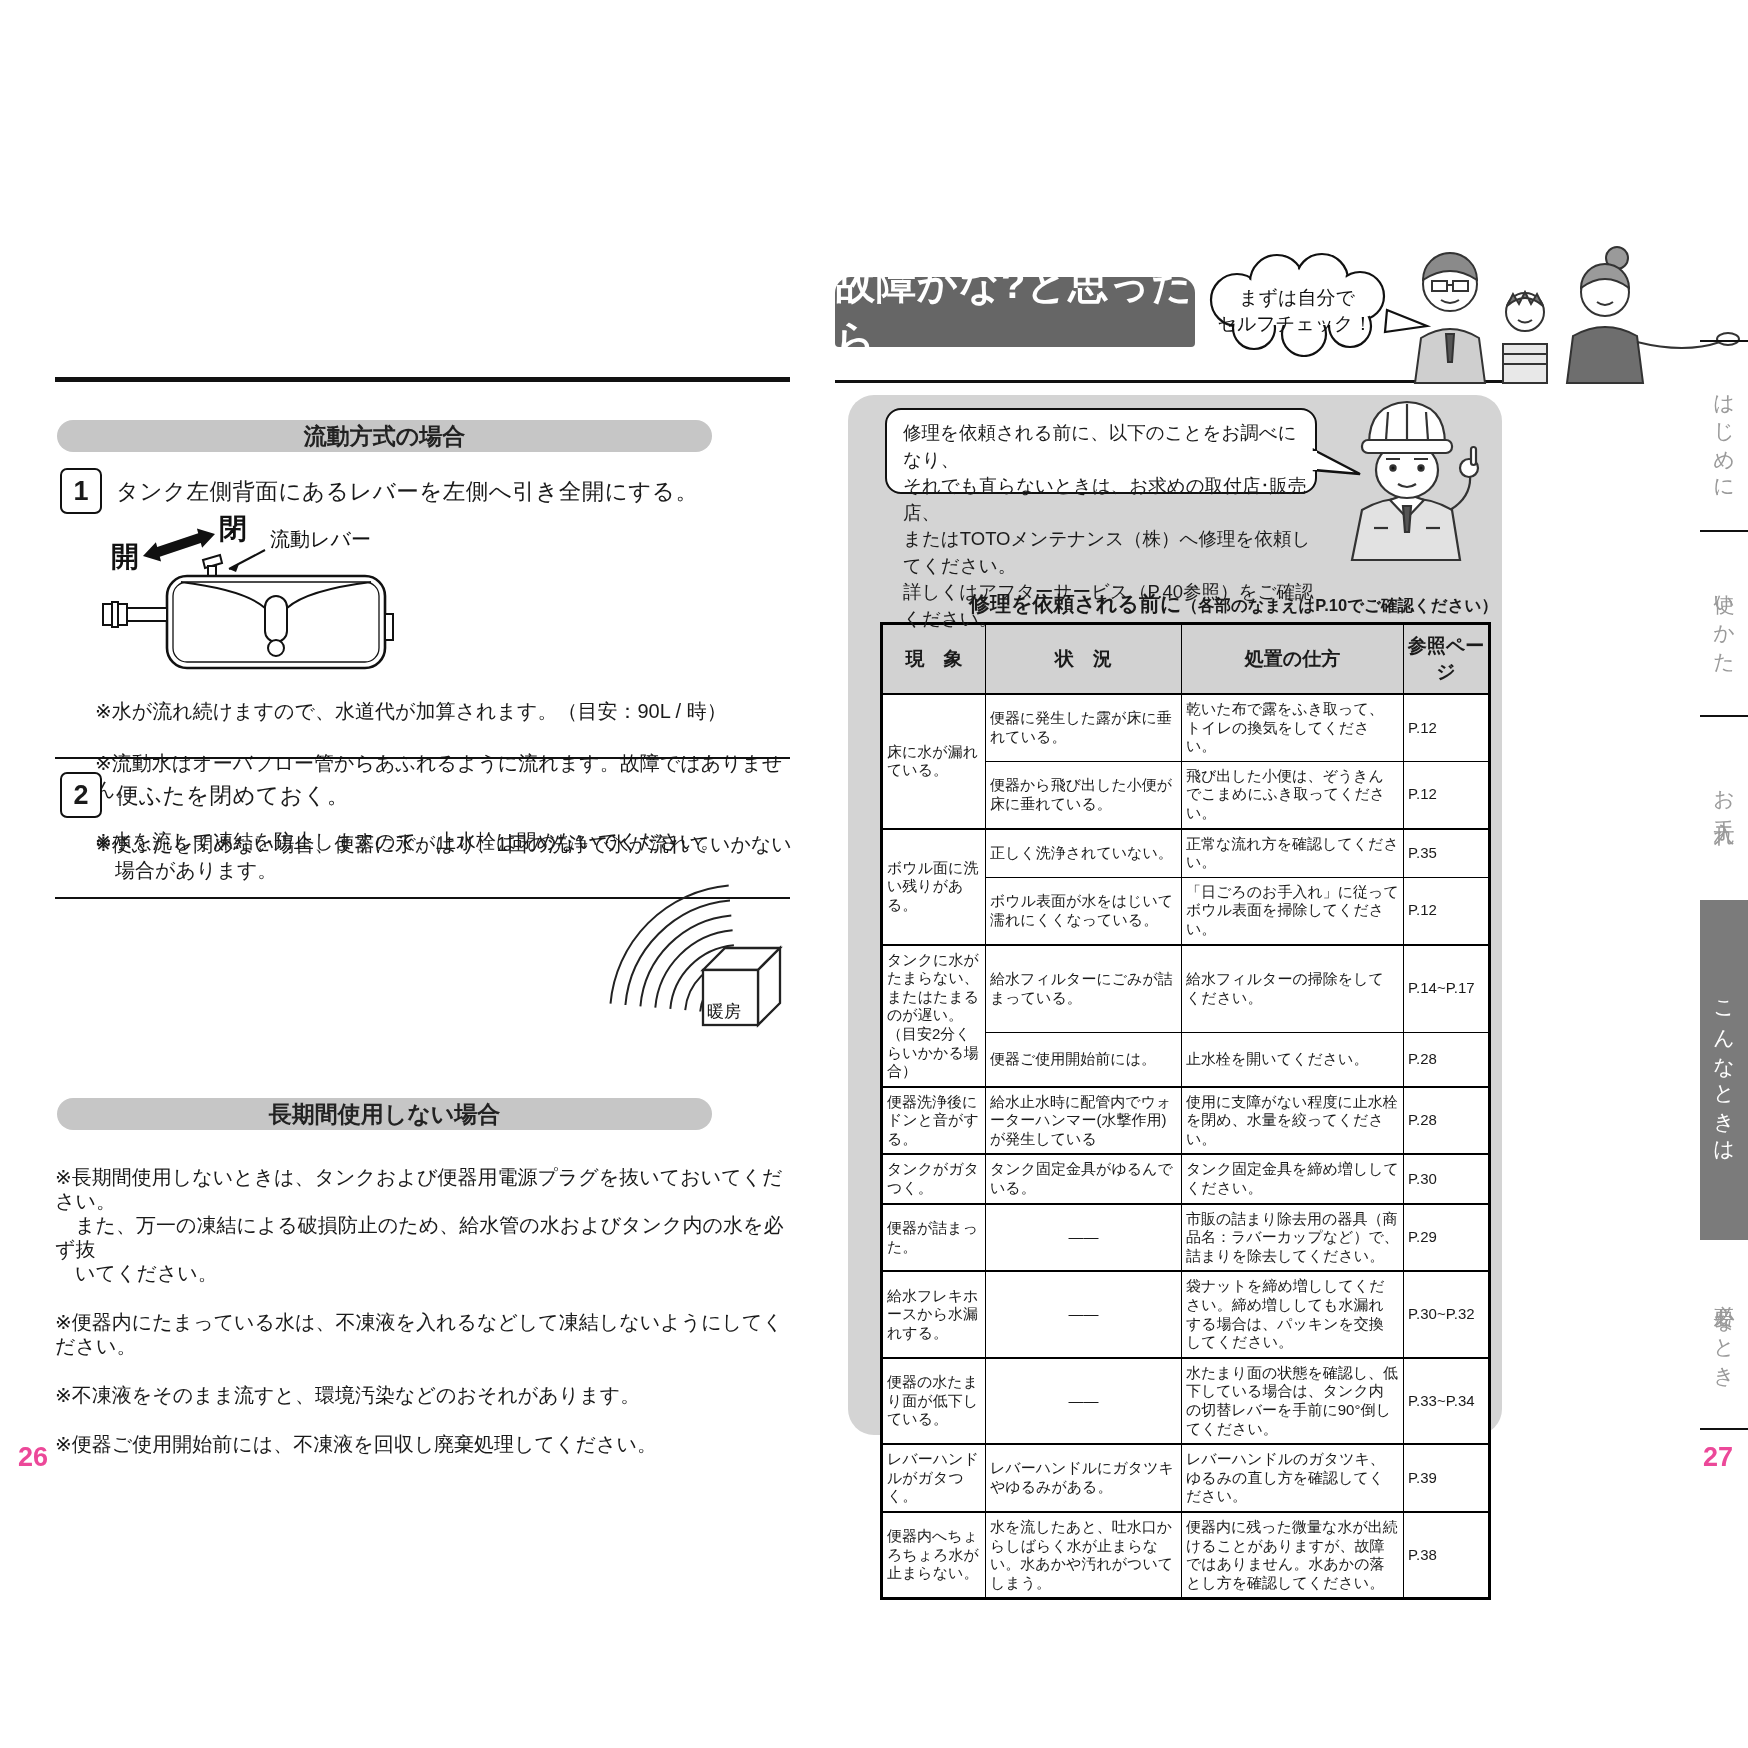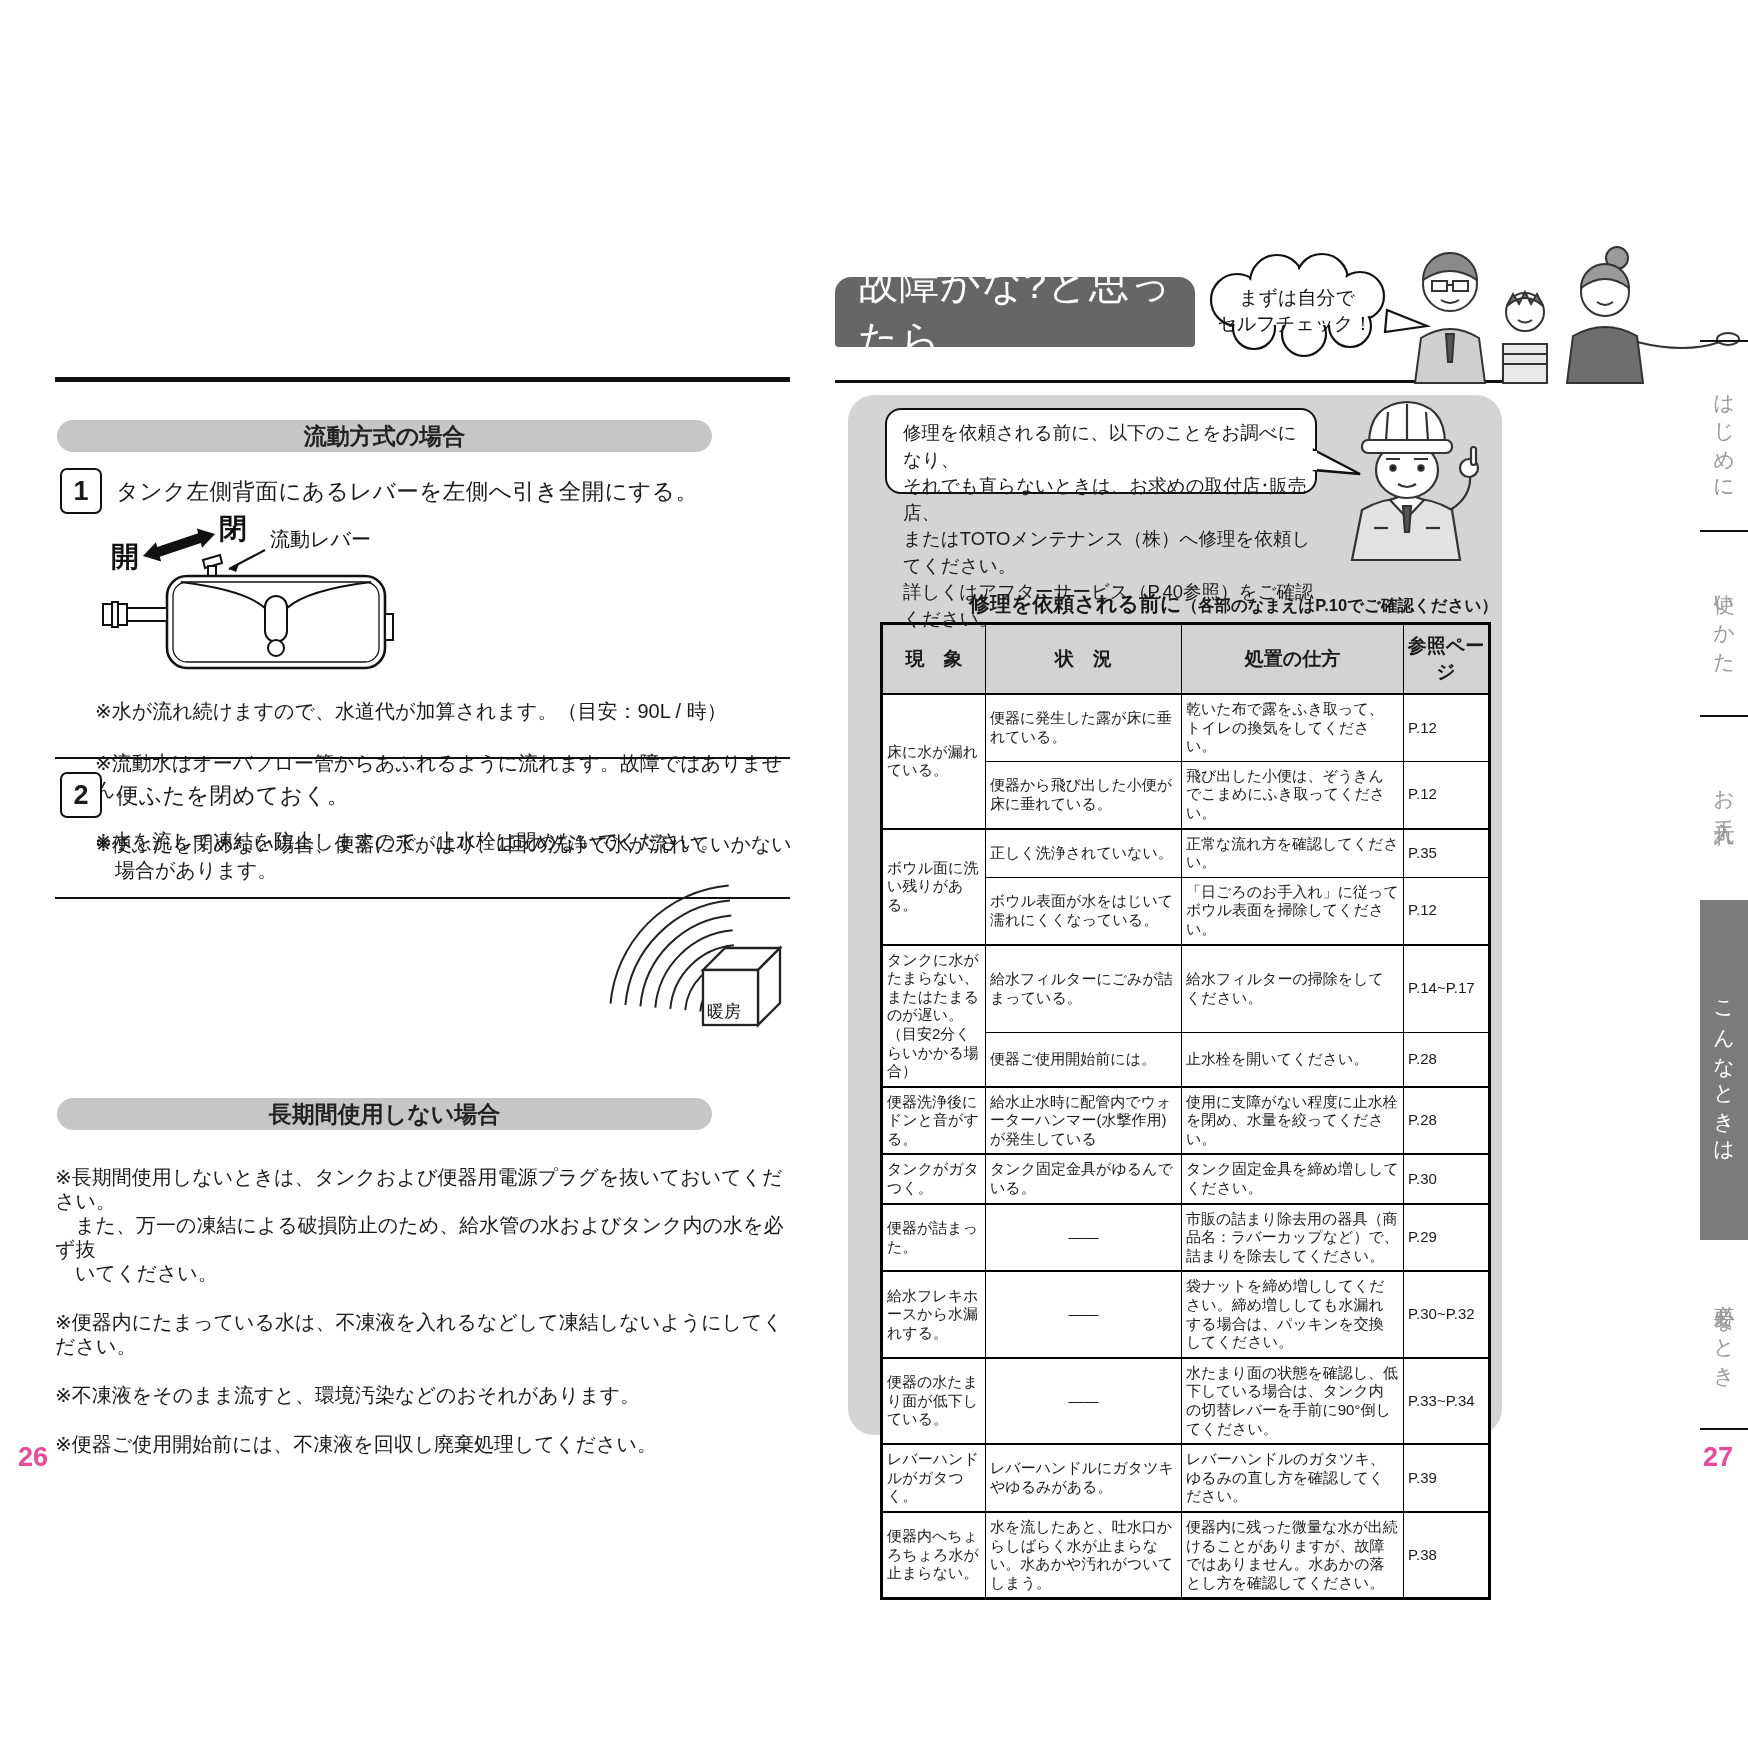--- a/index.html
+++ b/index.html
@@ -24,21 +24,21 @@
   .freeze .l1{font-size:20px;}
   .freeze .l2{font-size:26px;margin:6px 0 8px 8px;letter-spacing:1px;}
   .freeze .l3{font-size:20px;line-height:26px;white-space:pre-line;}
   .long-notes{left:55px;top:1141px;width:740px;font-size:20px;line-height:24px;white-space:pre-line;}
   .long-notes div{margin-bottom:1px;}
   .pagenum{font-size:27px;font-weight:bold;color:#ec4899;}
   .pn-left{left:18px;top:1442px;} .pn-right{left:1703px;top:1442px;text-align:right;}
   
   .title-bar{left:835px;top:277px;width:360px;height:70px;background:#666;border-radius:16px 16px 4px 4px;
              display:flex;align-items:center;justify-content:center;}
-  .title-bar span{color:#fff;font-size:40px;font-weight:normal;letter-spacing:1px;padding-left:23px;}
+  .title-bar span{color:#fff;font-size:40px;font-weight:bold;letter-spacing:1px;}
   .rule-right{left:835px;top:380px;width:688px;height:3px;background:#111;}
   .container{left:848px;top:395px;width:654px;height:1040px;background:#d4d4d4;border-radius:26px;}
   .intro-bubble{left:885px;top:408px;width:432px;height:86px;background:#fff;border:2.5px solid #111;
                 border-radius:16px;padding:10px 0 0 16px;box-sizing:border-box;z-index:2;}
   .intro-bubble div{font-size:18.5px;line-height:26.5px;}
   .bubble-tail{left:1312px;top:444px;z-index:3;}
   .table-title{left:870px;top:590px;width:628px;text-align:right;white-space:nowrap;}
   .table-title .main{font-size:21px;font-weight:bold;}
   .table-title .sub{font-size:16.5px;font-weight:bold;}
   table.repair{left:880px;top:622px;width:608px;border-collapse:collapse;position:absolute;

